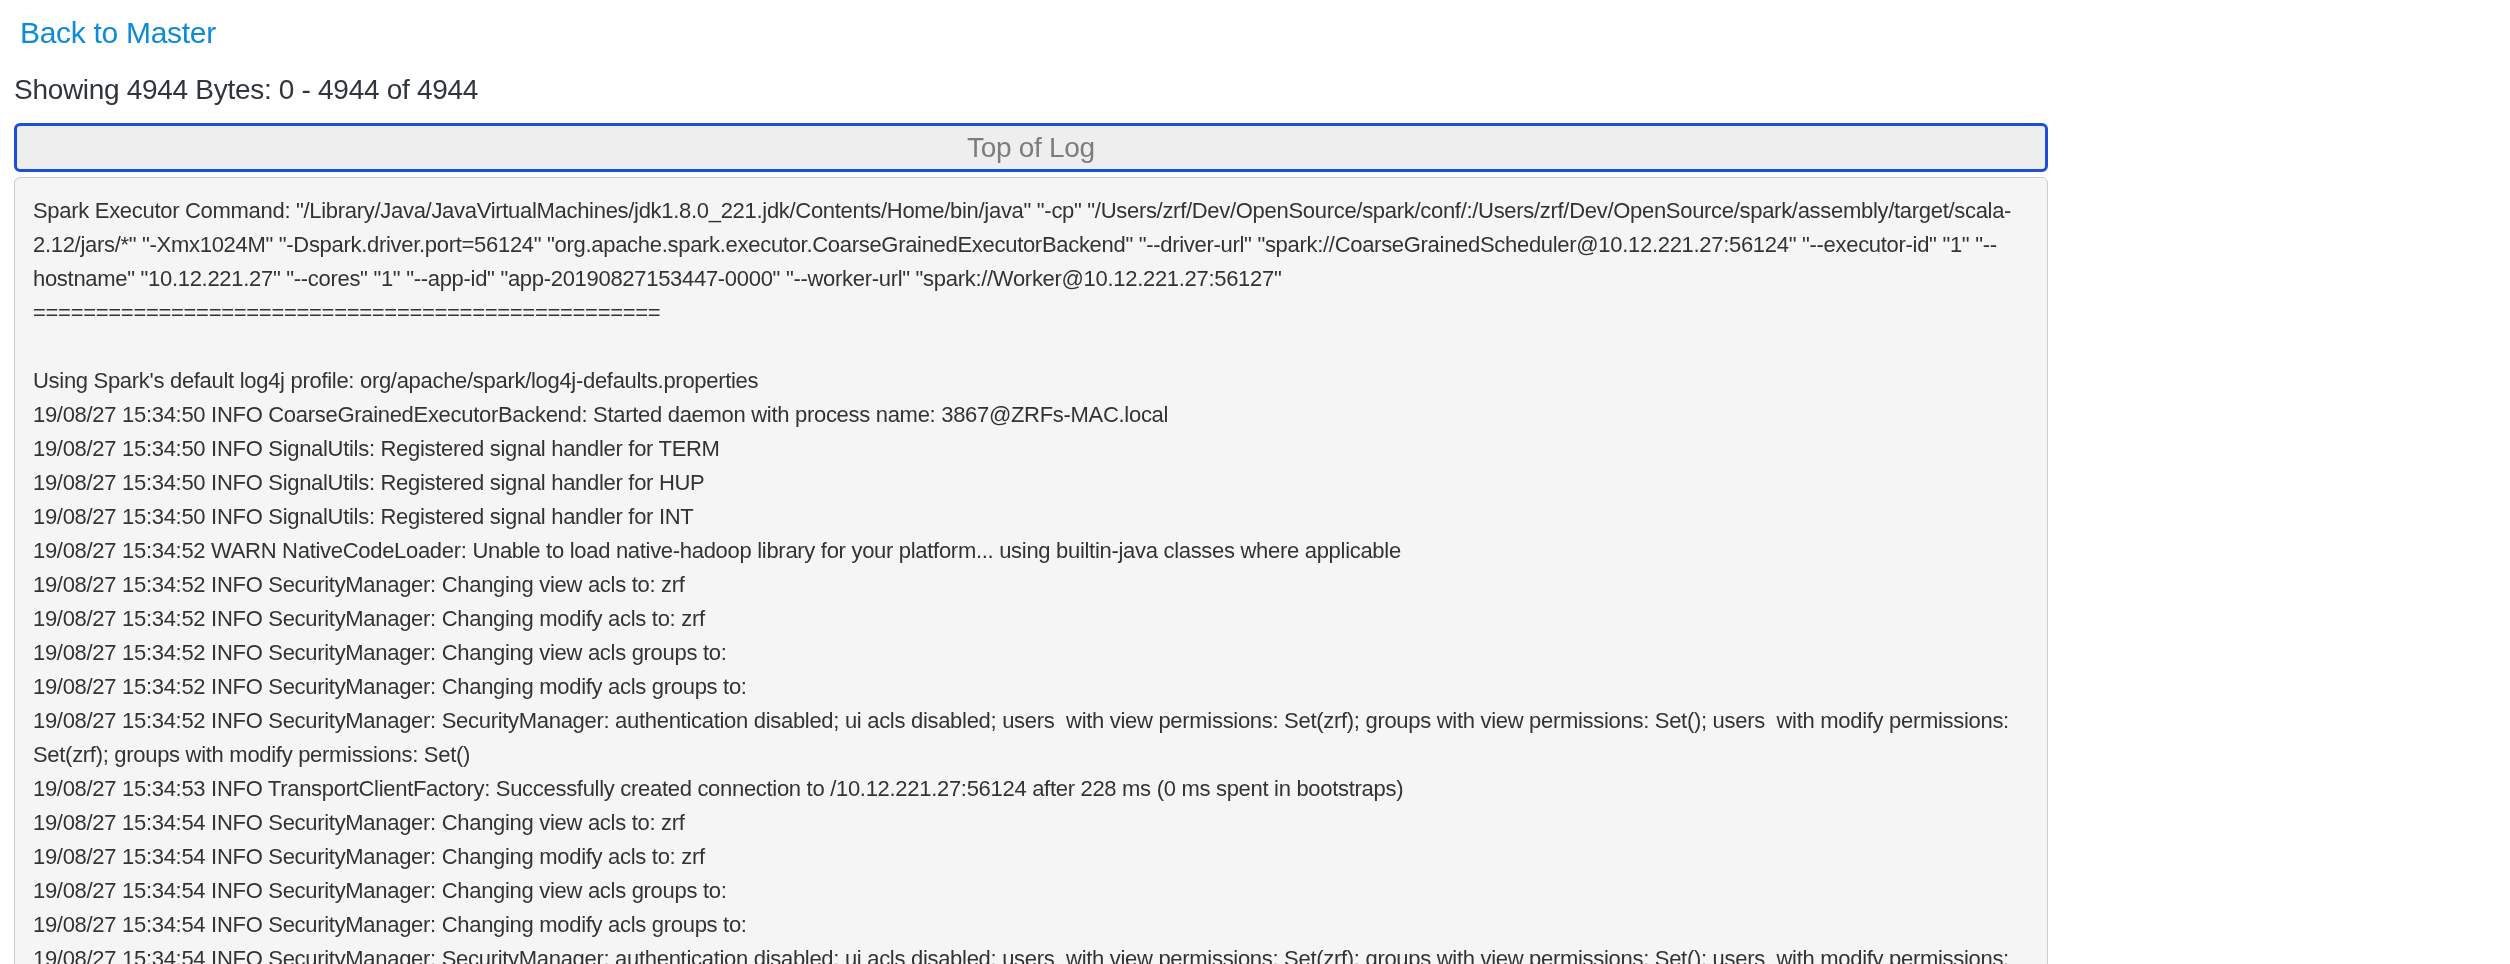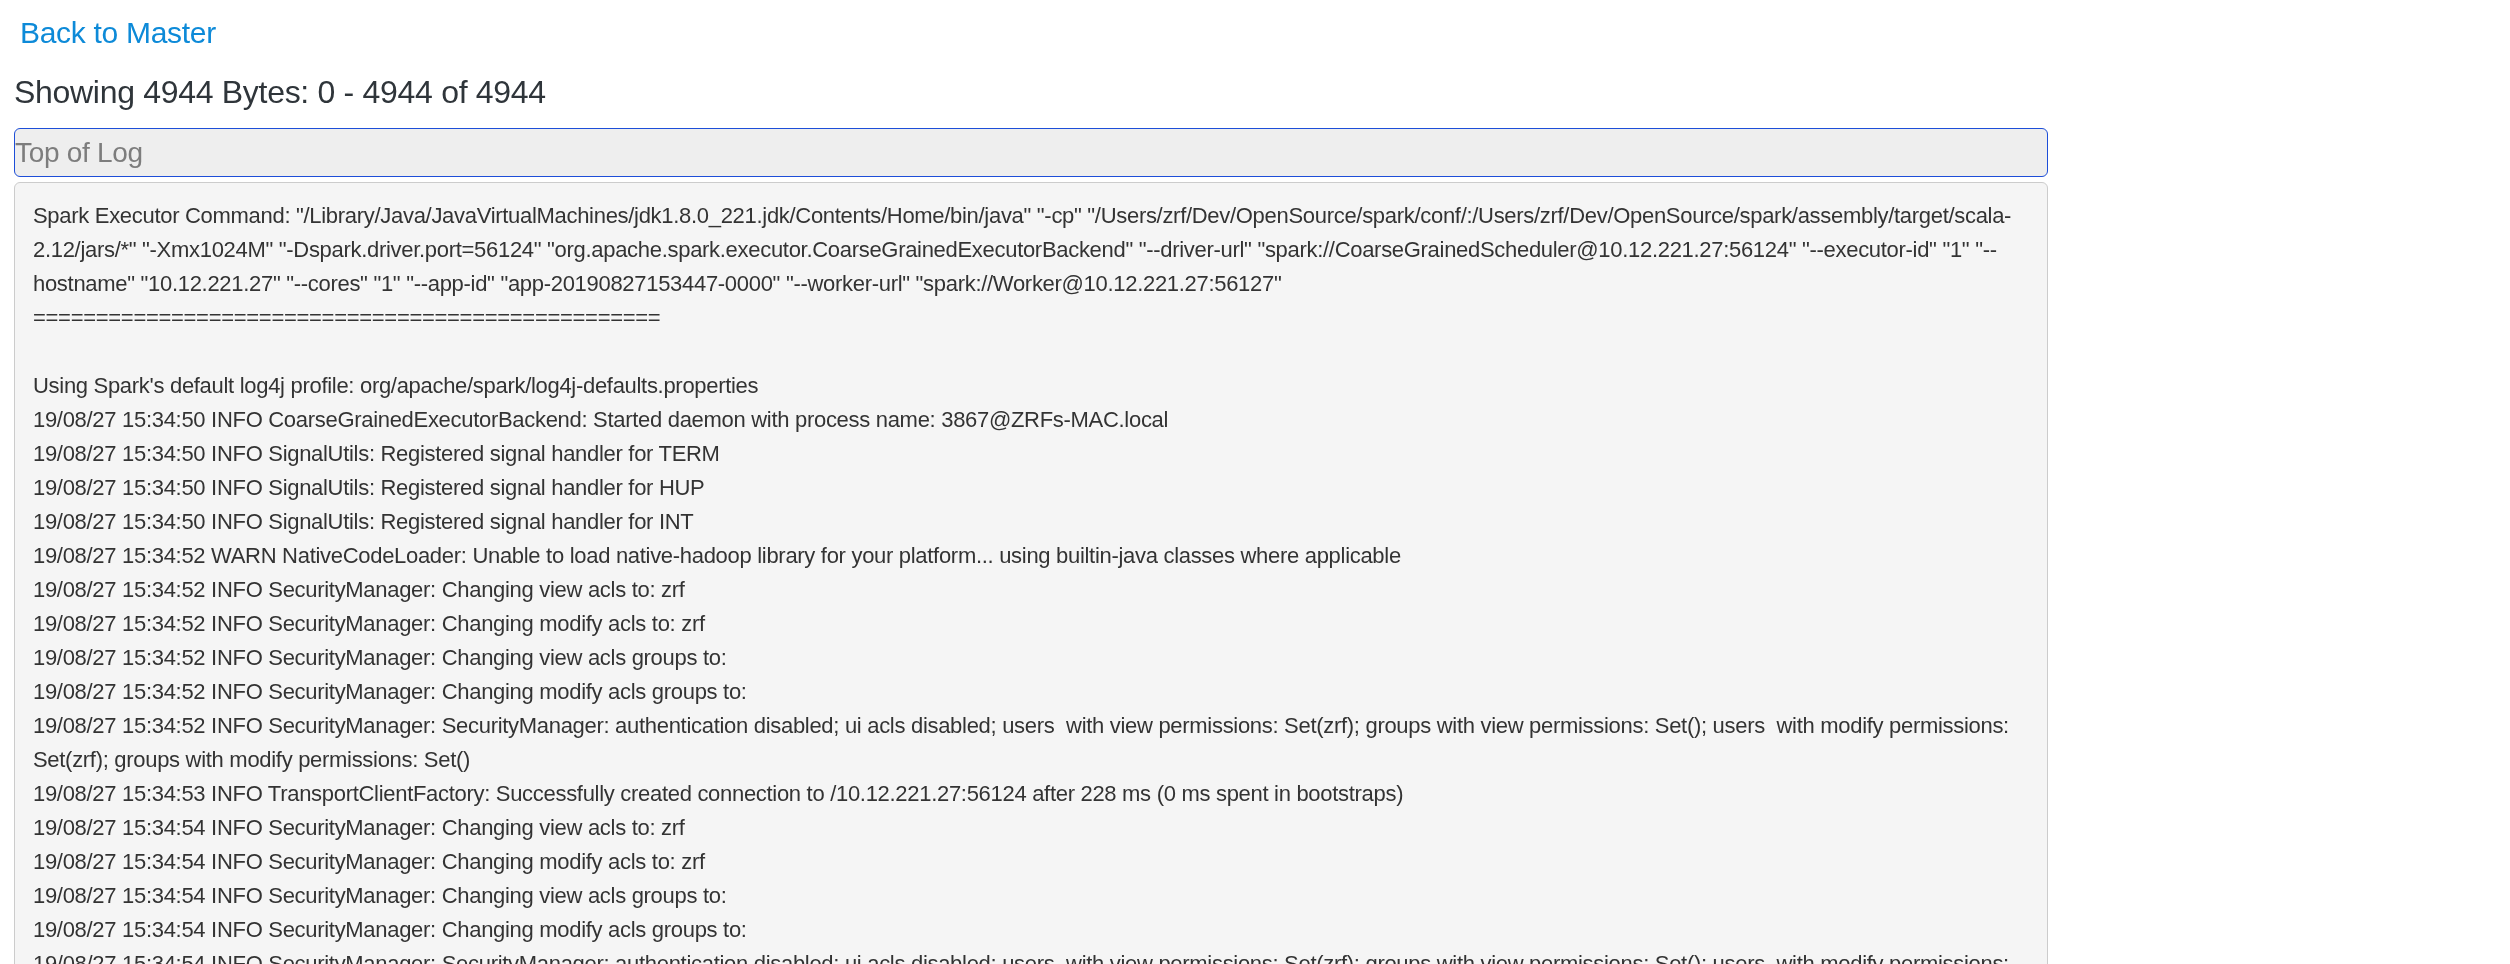--- a/index.html
+++ b/index.html
@@ -23,33 +23,33 @@
   .back-link {
     color: #0d8ad8;
     font-size: 30px;
     letter-spacing: -0.3px;
     text-decoration: none;
     cursor: pointer;
   }
   .byte-range {
     margin: 24px 0 17px 0;
     padding-left: 0;
-    font-size: 32px;
+    font-size: 28px;
     font-weight: 400;
     letter-spacing: -0.3px;
     color: #2f353a;
   }
   .top-of-log-bar {
     height: 49px;
     background: #eeeeee;
-    border: 1px solid #1d4ed8;
+    border: 3px solid #1d4ed8;
     border-radius: 6px;
     display: flex;
     align-items: center;
-    justify-content: flex-start;
+    justify-content: center;
     color: #7d7d7d;
     font-size: 28px;
     letter-spacing: -0.3px;
     cursor: pointer;
     user-select: none;
   }
   .log-box {
     margin-top: 5px;
     background: #f5f5f5;
     border: 1px solid #cccccc;

